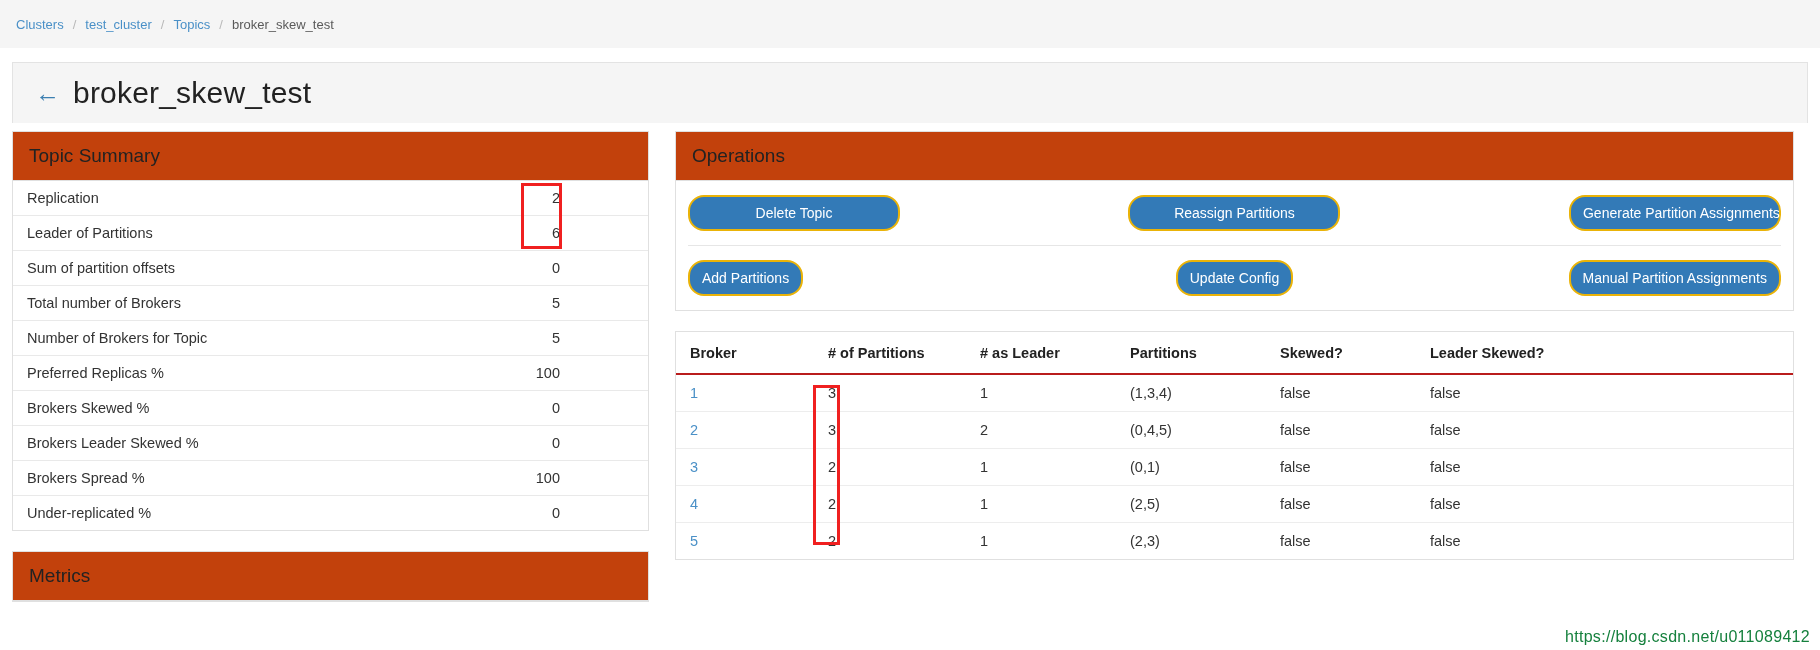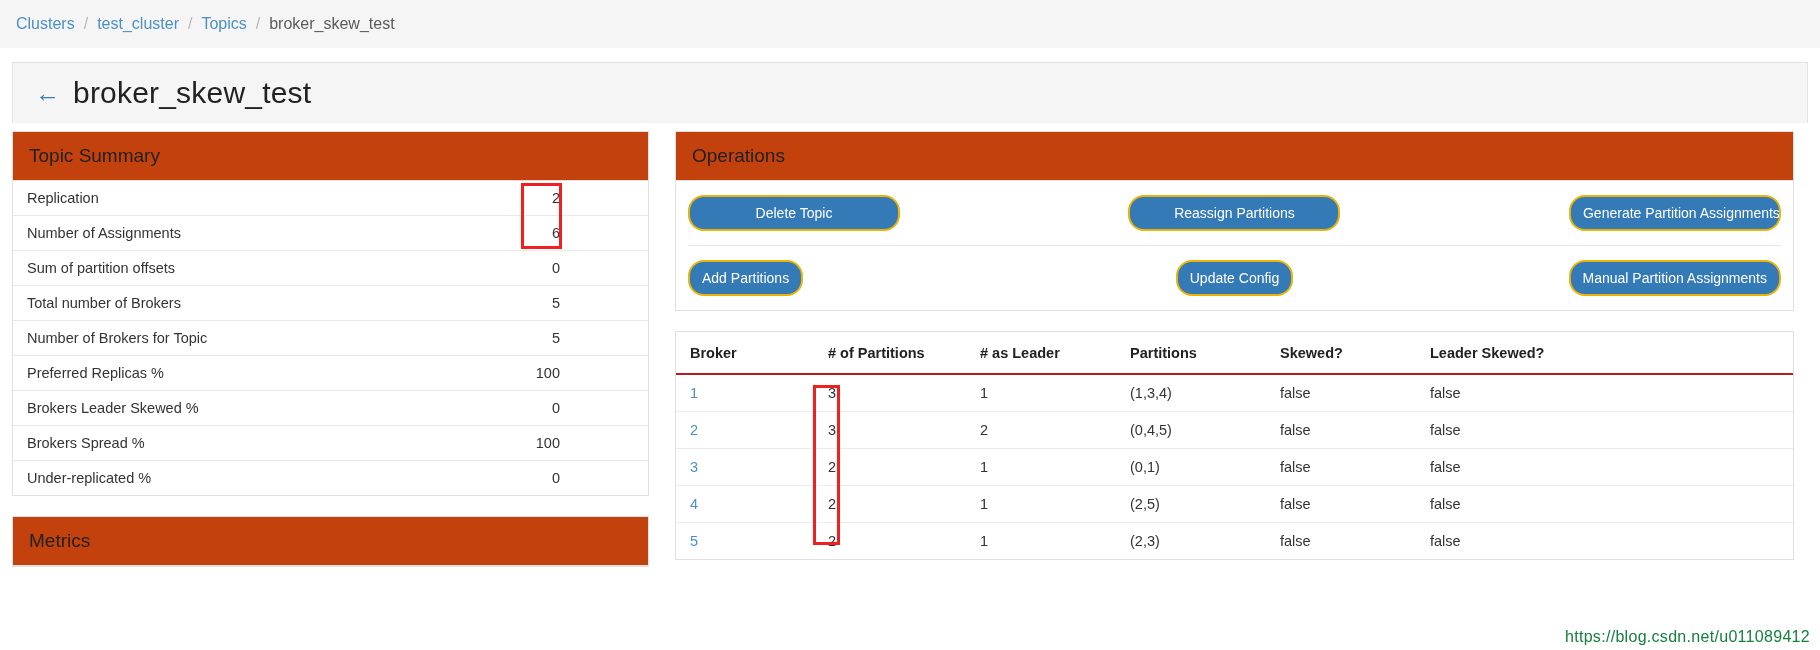--- a/index.html
+++ b/index.html
@@ -20,21 +20,21 @@
     background: #ffffff;
   }
 
   
   .breadcrumb-bar {
     height: 48px;
     background: #f5f5f5;
     display: flex;
     align-items: center;
     padding: 0 16px;
-    font-size: 16px;
+    font-size: 13px;
   }
   .crumb-link {
     color: #4a90c7;
     text-decoration: none;
     cursor: pointer;
   }
   .crumb-sep {
     color: #b9b9b9;
     margin: 0 9px;
   }
@@ -224,38 +224,42 @@
 
       <div class="panel">
         <div class="panel-head">Topic Summary</div>
         <table class="summary-table">
           <tbody>
             <tr>
               <td>Replication</td>
               <td class="val">2</td>
             </tr>
             <tr>
-              <td>Number of Assignments</td>
+              <td>Leader of Partitions</td>
               <td class="val">6</td>
             </tr>
             <tr>
               <td>Sum of partition offsets</td>
               <td class="val">0</td>
             </tr>
             <tr>
               <td>Total number of Brokers</td>
               <td class="val">5</td>
             </tr>
             <tr>
               <td>Number of Brokers for Topic</td>
               <td class="val">5</td>
             </tr>
             <tr>
               <td>Preferred Replicas %</td>
               <td class="val">100</td>
+            </tr>
+            <tr>
+              <td>Brokers Skewed %</td>
+              <td class="val">0</td>
             </tr>
             <tr>
               <td>Brokers Leader Skewed %</td>
               <td class="val">0</td>
             </tr>
             <tr>
               <td>Brokers Spread %</td>
               <td class="val">100</td>
             </tr>
             <tr>

